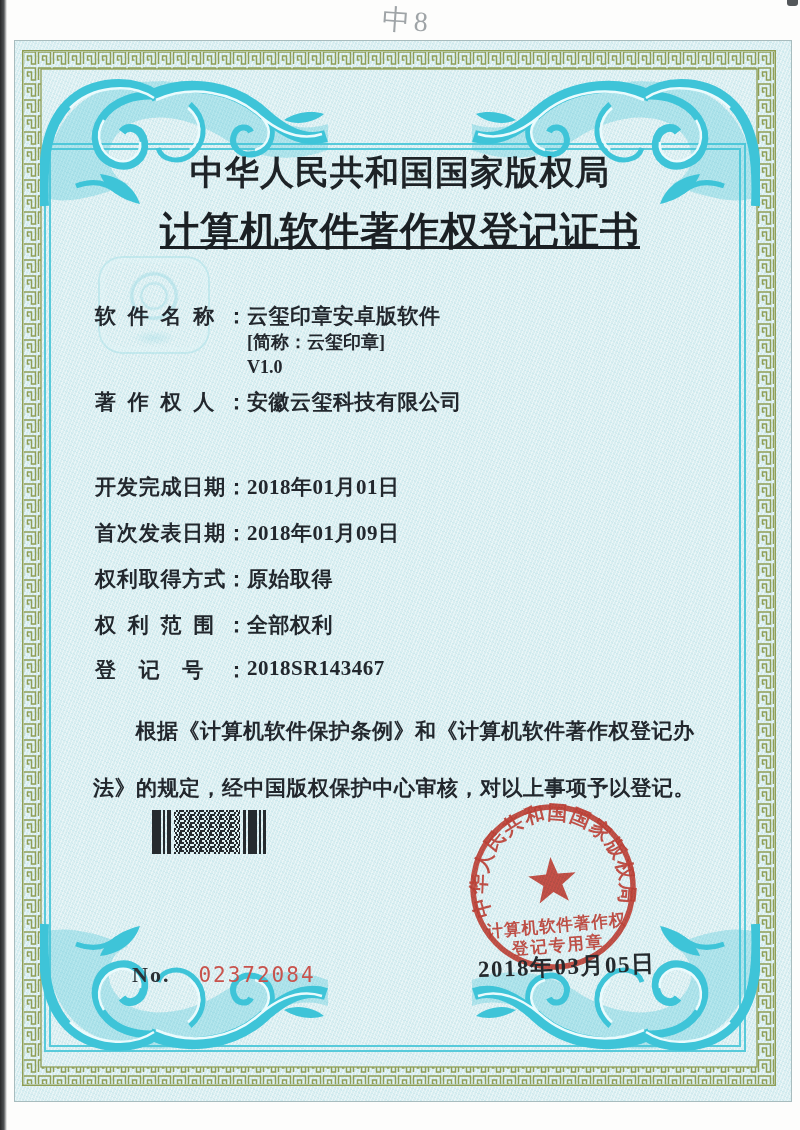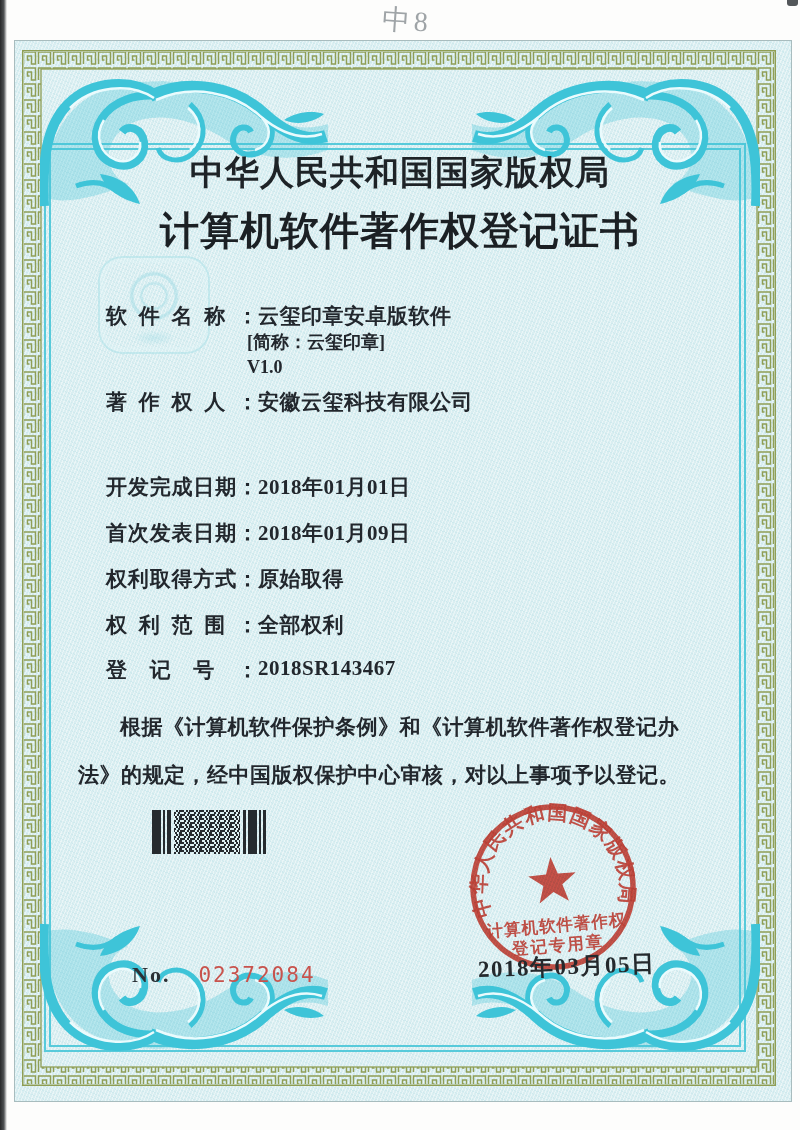--- a/index.html
+++ b/index.html
@@ -25,36 +25,36 @@
   
   .corner{position:absolute;width:290px;height:150px;}
   .c-tl{left:40px;top:66px;}
   .c-tr{left:470px;top:66px;transform:scaleX(-1);}
   .c-bl{left:40px;top:914px;transform:scaleY(-1);}
   .c-br{left:470px;top:914px;transform:scale(-1,-1);}
   
   .authority{position:absolute;left:0;top:150px;width:800px;text-align:center;
          font-size:34px;font-weight:bold;letter-spacing:1px;color:#1e2327;}
   .cert-title{position:absolute;left:0;top:204px;width:800px;text-align:center;
-         font-size:39px;font-weight:bold;letter-spacing:1px;color:#1b2024;}
+         font-size:39px;font-weight:bold;letter-spacing:1px;color:#1b2024;text-decoration:underline;}
   .certno{position:absolute;top:268px;right:128px;font-size:16.5px;color:#23282c;font-weight:600;}
   .certno .lbl{margin-right:12px;}
   .emboss{position:absolute;left:98px;top:256px;width:112px;height:98px;border-radius:24px;
          box-shadow:inset 0 0 0 2px rgba(158,219,228,.5), inset 0 0 0 7px rgba(225,245,248,.35);
          background:
            radial-gradient(circle at 56px 40px, rgba(150,216,226,0) 20px, rgba(150,216,226,.5) 21px, rgba(150,216,226,.5) 23px, rgba(150,216,226,0) 25px),
            radial-gradient(circle at 56px 40px, rgba(150,216,226,0) 11px, rgba(150,216,226,.45) 12px, rgba(150,216,226,.45) 13px, rgba(150,216,226,0) 15px),
            radial-gradient(ellipse 32px 11px at 56px 82px, rgba(150,216,226,.4), rgba(150,216,226,0) 70%);
          opacity:.85;}
-  .row{position:absolute;left:106px;font-size:21px;font-weight:600;color:#22272d;white-space:nowrap;}
+  .row{position:absolute;left:95px;font-size:21px;font-weight:600;color:#22272d;white-space:nowrap;}
   .flabel{display:inline-block;width:152px;text-align:justify;text-align-last:justify;vertical-align:top;}
   .fvalue{letter-spacing:.5px;}
   .subline{position:absolute;left:247px;font-size:18px;font-weight:600;color:#22272d;}
   .statement{position:absolute;left:78px;top:703px;width:632px;font-size:21px;font-weight:600;
-         line-height:48px;color:#22272d;text-indent:42px;letter-spacing:.5px;}
+         line-height:57px;color:#22272d;text-indent:42px;letter-spacing:.5px;text-align:center;}
   .barcode{position:absolute;left:152px;top:810px;}
   .seal{position:absolute;left:449px;top:783px;width:208px;height:208px;
          transform:rotate(-5deg);mix-blend-mode:multiply;opacity:.95;}
   .sealdate{position:absolute;left:478px;top:951px;font-size:23px;color:#24292d;font-weight:600;
          letter-spacing:1.5px;transform:rotate(-2deg);}
   .serial{position:absolute;left:132px;top:962px;font-size:22px;color:#2b3035;}
   .serial .no{letter-spacing:2px;font-weight:700;}
   .serial .num{margin-left:28px;font-family:"DejaVu Sans Mono","Liberation Mono",monospace;
          font-size:21px;color:#c8534d;letter-spacing:2px;}
 </style>

